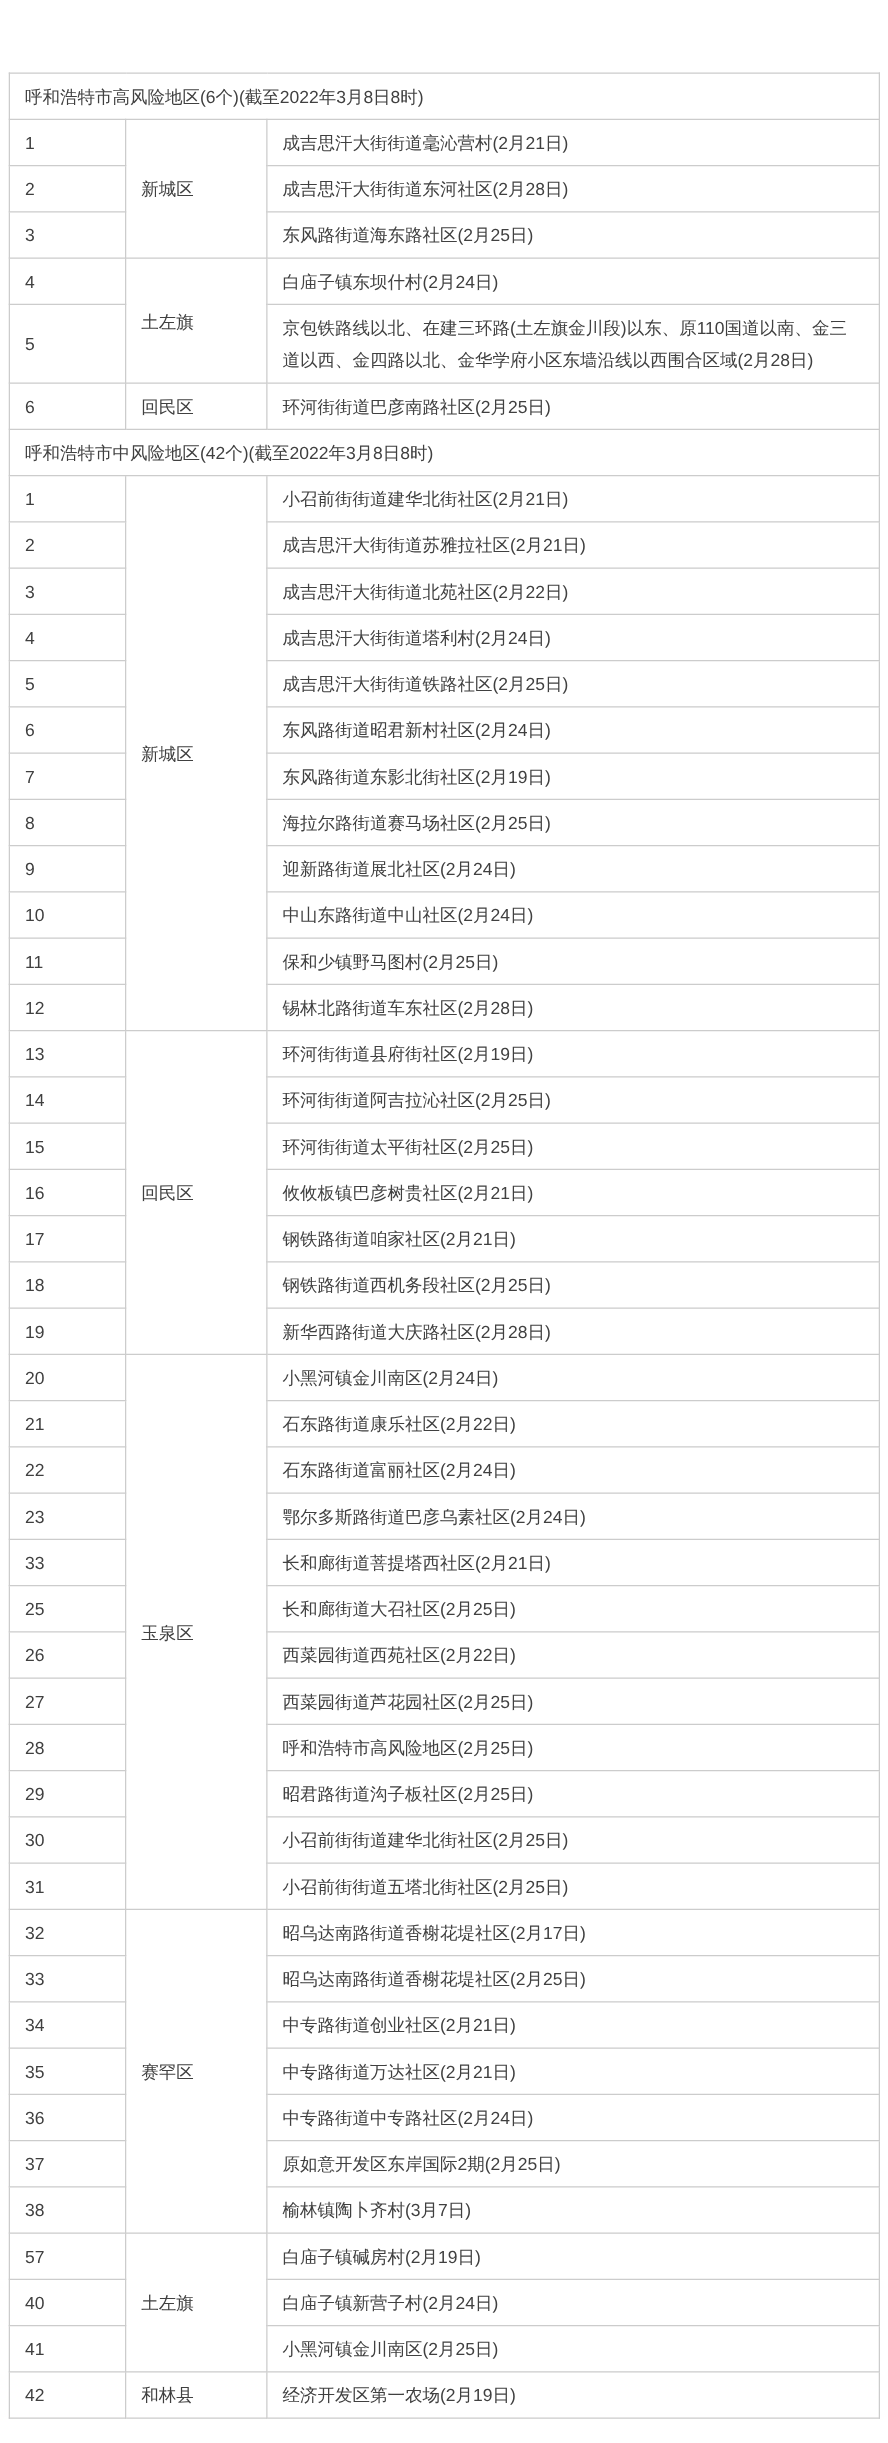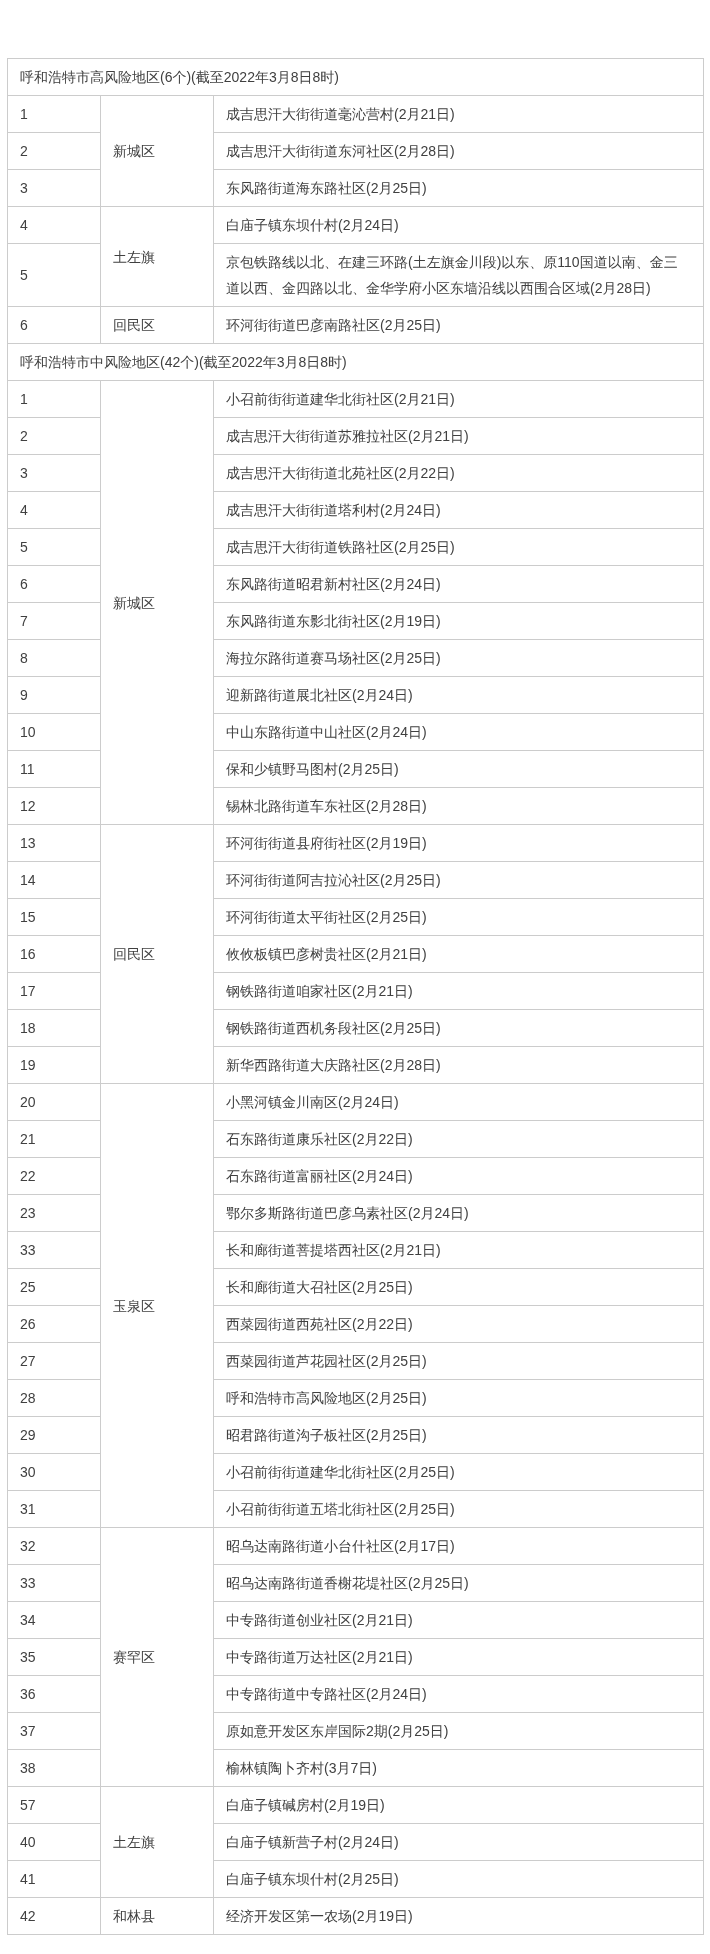--- a/index.html
+++ b/index.html
@@ -209,21 +209,21 @@
           <td>30</td>
           <td>小召前街街道建华北街社区(2月25日)</td>
         </tr>
         <tr>
           <td>31</td>
           <td>小召前街街道五塔北街社区(2月25日)</td>
         </tr>
         <tr>
           <td>32</td>
           <td rowspan="7">赛罕区</td>
-          <td>昭乌达南路街道小台什社区(2月17日)</td>
+          <td>昭乌达南路街道香榭花堤社区(2月17日)</td>
         </tr>
         <tr>
           <td>33</td>
           <td>昭乌达南路街道香榭花堤社区(2月25日)</td>
         </tr>
         <tr>
           <td>34</td>
           <td>中专路街道创业社区(2月21日)</td>
         </tr>
         <tr>
@@ -246,21 +246,21 @@
           <td>57</td>
           <td rowspan="3">土左旗</td>
           <td>白庙子镇碱房村(2月19日)</td>
         </tr>
         <tr>
           <td>40</td>
           <td>白庙子镇新营子村(2月24日)</td>
         </tr>
         <tr>
           <td>41</td>
-          <td>白庙子镇东坝什村(2月25日)</td>
+          <td>小黑河镇金川南区(2月25日)</td>
         </tr>
         <tr>
           <td>42</td>
           <td rowspan="1">和林县</td>
           <td>经济开发区第一农场(2月19日)</td>
         </tr>
       </tbody>
   </table>
 </div>
 

